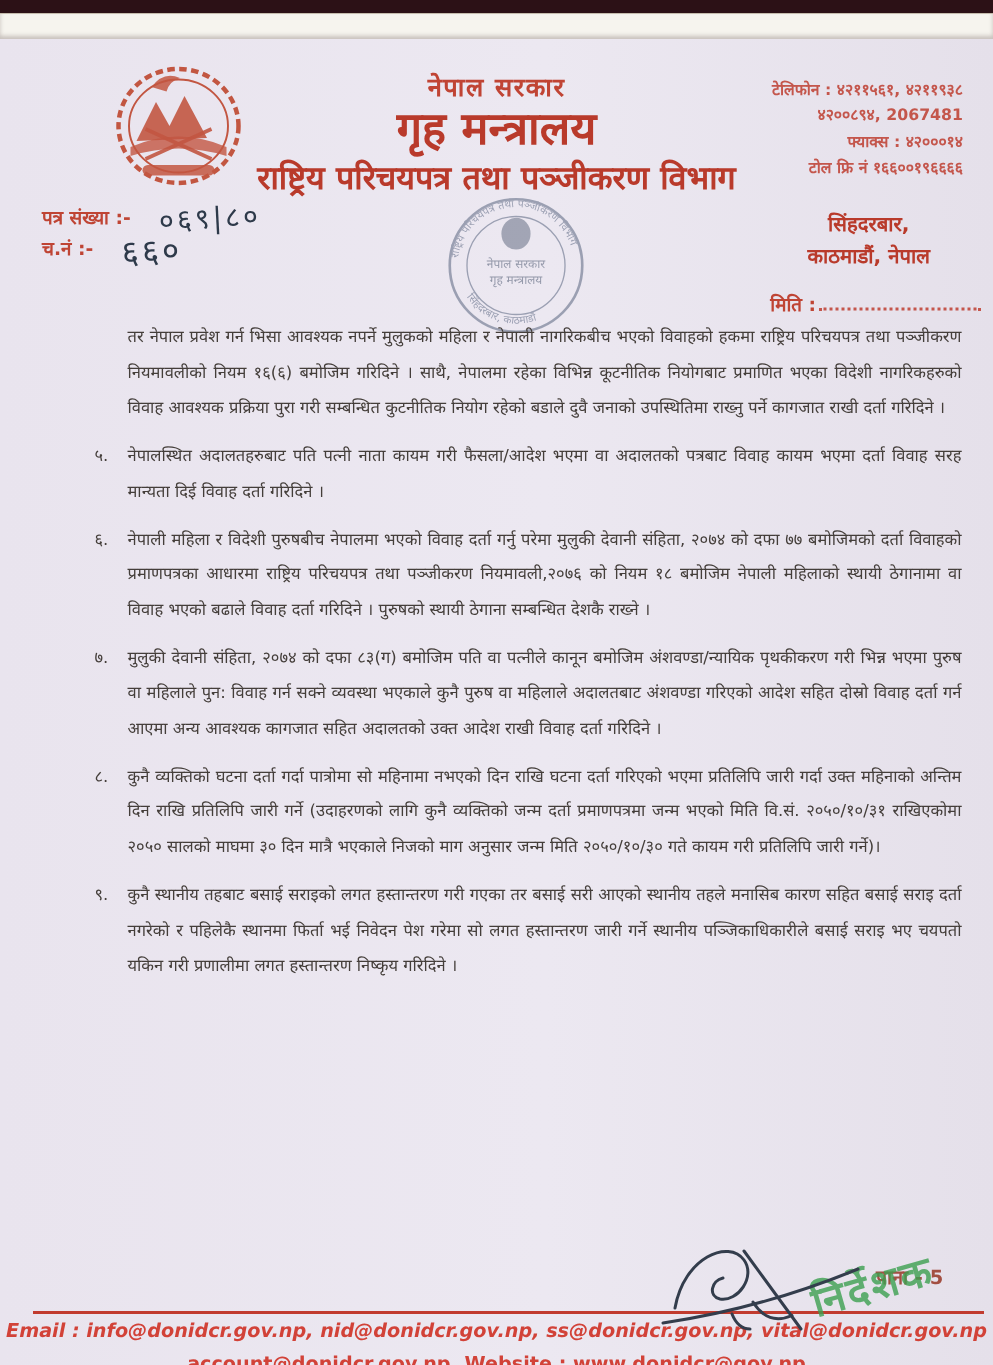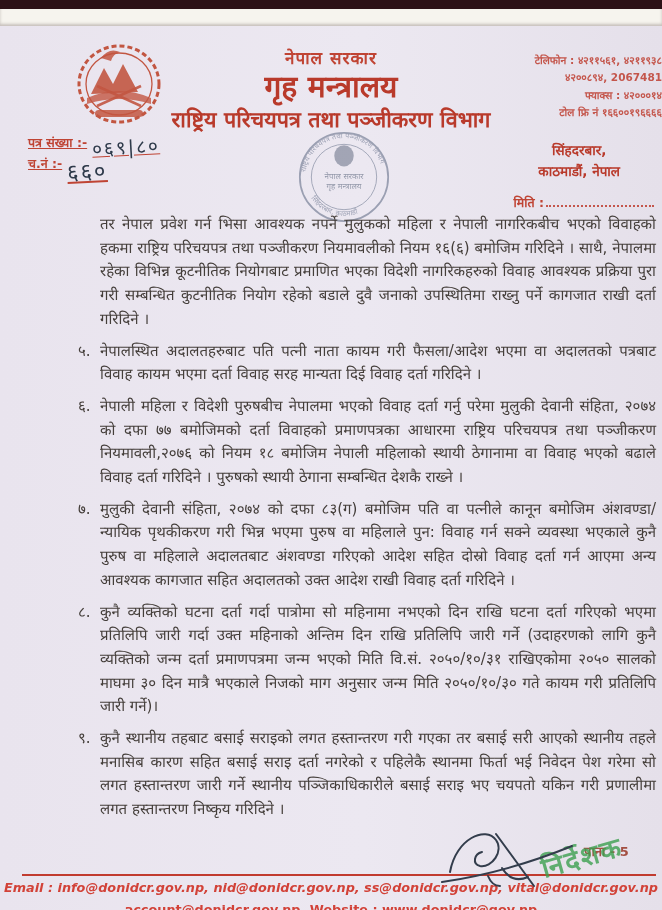--- a/index.html
+++ b/index.html
@@ -20,43 +20,43 @@
 
   
   .emblem { position:absolute; left:58px; top:38px; width:122px; height:96px; opacity:.92; }
 
   .head-center { position:absolute; top:46px; left:120px; right:120px; text-align:center; }
   .gov      { font-size:17px;  color:#c04434; font-weight:600; letter-spacing:1px; }
   .ministry { font-size:30px;  color:#b93a2b; font-weight:800; line-height:1.15; margin-top:1px; }
   .dept     { font-size:21.5px;color:#b93a2b; font-weight:800; line-height:1.2; margin-top:2px; }
   .section  { font-size:11px;  color:#c4564c; margin-top:1px; }
 
-  .contact { position:absolute; top:52px; right:0; text-align:right;
+  .contact { position:absolute; top:52px; right:20px; text-align:right;
              color:#c4564c; font-size:10.5px; font-weight:600; line-height:1.65; }
 
   .ref-block { position:absolute; left:28px; top:134px; color:#bf4434;
                font-size:12.5px; font-weight:700; }
-  .ref-row { display:flex; align-items:flex-start; gap:5px; height:21px;text-decoration:underline; }
+  .ref-row { display:flex; align-items:center; gap:19px; height:21px; }
   .hand  { color:#2e3a4a; font-weight:400; transform:rotate(-3deg); letter-spacing:2px; }
   .hand-lg { font-size:19px; }
   .hand-xl { font-size:22px; }
 
   .seal { position:absolute; left:291px; top:124px; width:106px; height:106px; opacity:.55; }
 
   .address { position:absolute; top:140px; right:42px; text-align:center;
              color:#b93a2b; font-weight:800; font-size:13.5px; line-height:1.55; }
 
   .date-line { position:absolute; top:194px; right:8px; color:#bf4434;
                font-weight:700; font-size:12.5px;padding-left:11px; }
   .dotted { display:inline-block; width:108px; height:11px;
             border-bottom:2px dotted #c4564c; margin-left:2px; }
 
   
-  .body-text { position:absolute; left:78px; top:213px; width:578px;
-               color:#443e3a; font-size:15px; line-height:23.7px; }
+  .body-text { position:absolute; left:63px; top:213px; width:578px;
+               color:#443e3a; font-size:11px; line-height:23.7px; }
   .intro { padding-left:22px; text-align:justify; margin-bottom:8px; }
   .item  { display:flex; margin-bottom:8px; }
   .item .num { width:22px; flex:none; }
   .item .txt { flex:1; text-align:justify; }
 
   
   .signature { position:absolute; left:438px; top:824px; width:140px; height:72px; z-index:6; }
   .page-num  { position:absolute; left:584px; top:842px; color:#a34f42;
                font-size:13px; font-weight:600; }
   .rule { position:absolute; left:22px; right:6px; top:874px; height:2px; background:#c13b2f; }

